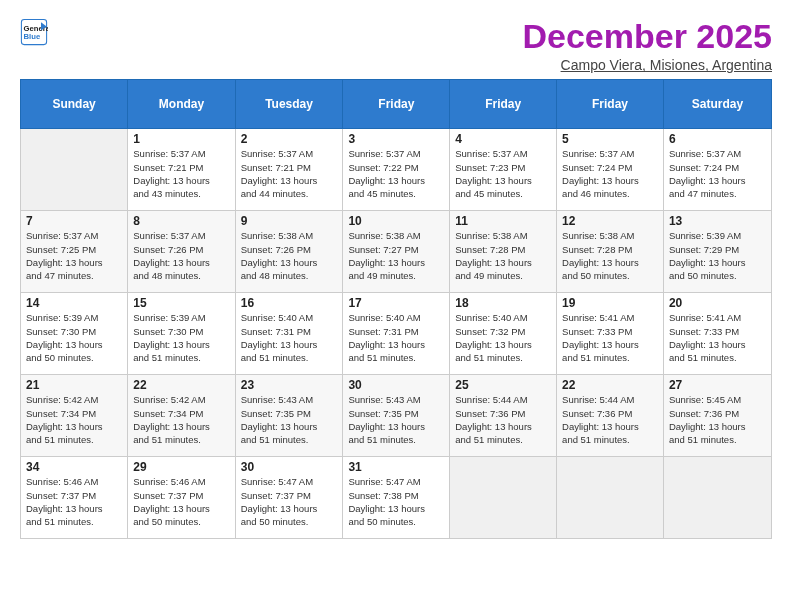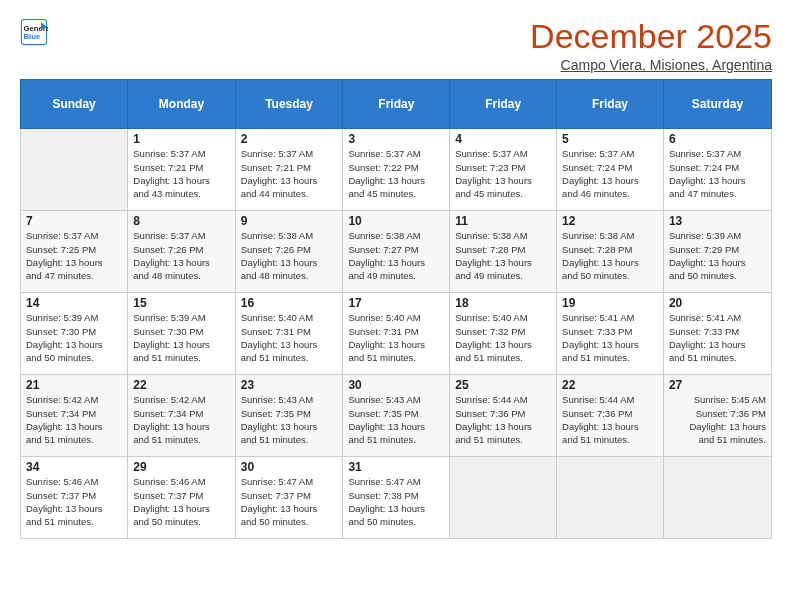--- a/index.html
+++ b/index.html
@@ -29,22 +29,22 @@
     }
     .logo-icon {
       width: 28px;
       height: 28px;
     }
     .title-block {
       text-align: right;
     }
     .month-title {
       font-size: 34px;
-      font-weight: normal;
-      color: #c2410c;
+      font-weight: bold;
+      color: #a21caf;
       line-height: 1.1;
     }
     .subtitle {
       font-size: 14px;
       color: #444;
       margin-top: 2px;
       text-decoration: underline;
     }
     .calendar {
       width: 100%;
@@ -304,21 +304,21 @@
           </td>
           <td>
             <span class="day-number">22</span>
             <div class="day-info" style="white-space: pre-line;">Sunrise: 5:44 AM
 Sunset: 7:36 PM
 Daylight: 13 hours
 and 51 minutes.</div>
           </td>
           <td>
             <span class="day-number">27</span>
-            <div class="day-info" style="white-space: pre-line; text-align: right;">Sunrise: 5:45 AM
+            <div class="day-info" style="white-space: pre-line;">Sunrise: 5:45 AM
 Sunset: 7:36 PM
 Daylight: 13 hours
 and 51 minutes.</div>
           </td>
         </tr>
         <tr>
           <td>
             <span class="day-number">34</span>
             <div class="day-info" style="white-space: pre-line;">Sunrise: 5:46 AM
 Sunset: 7:37 PM

